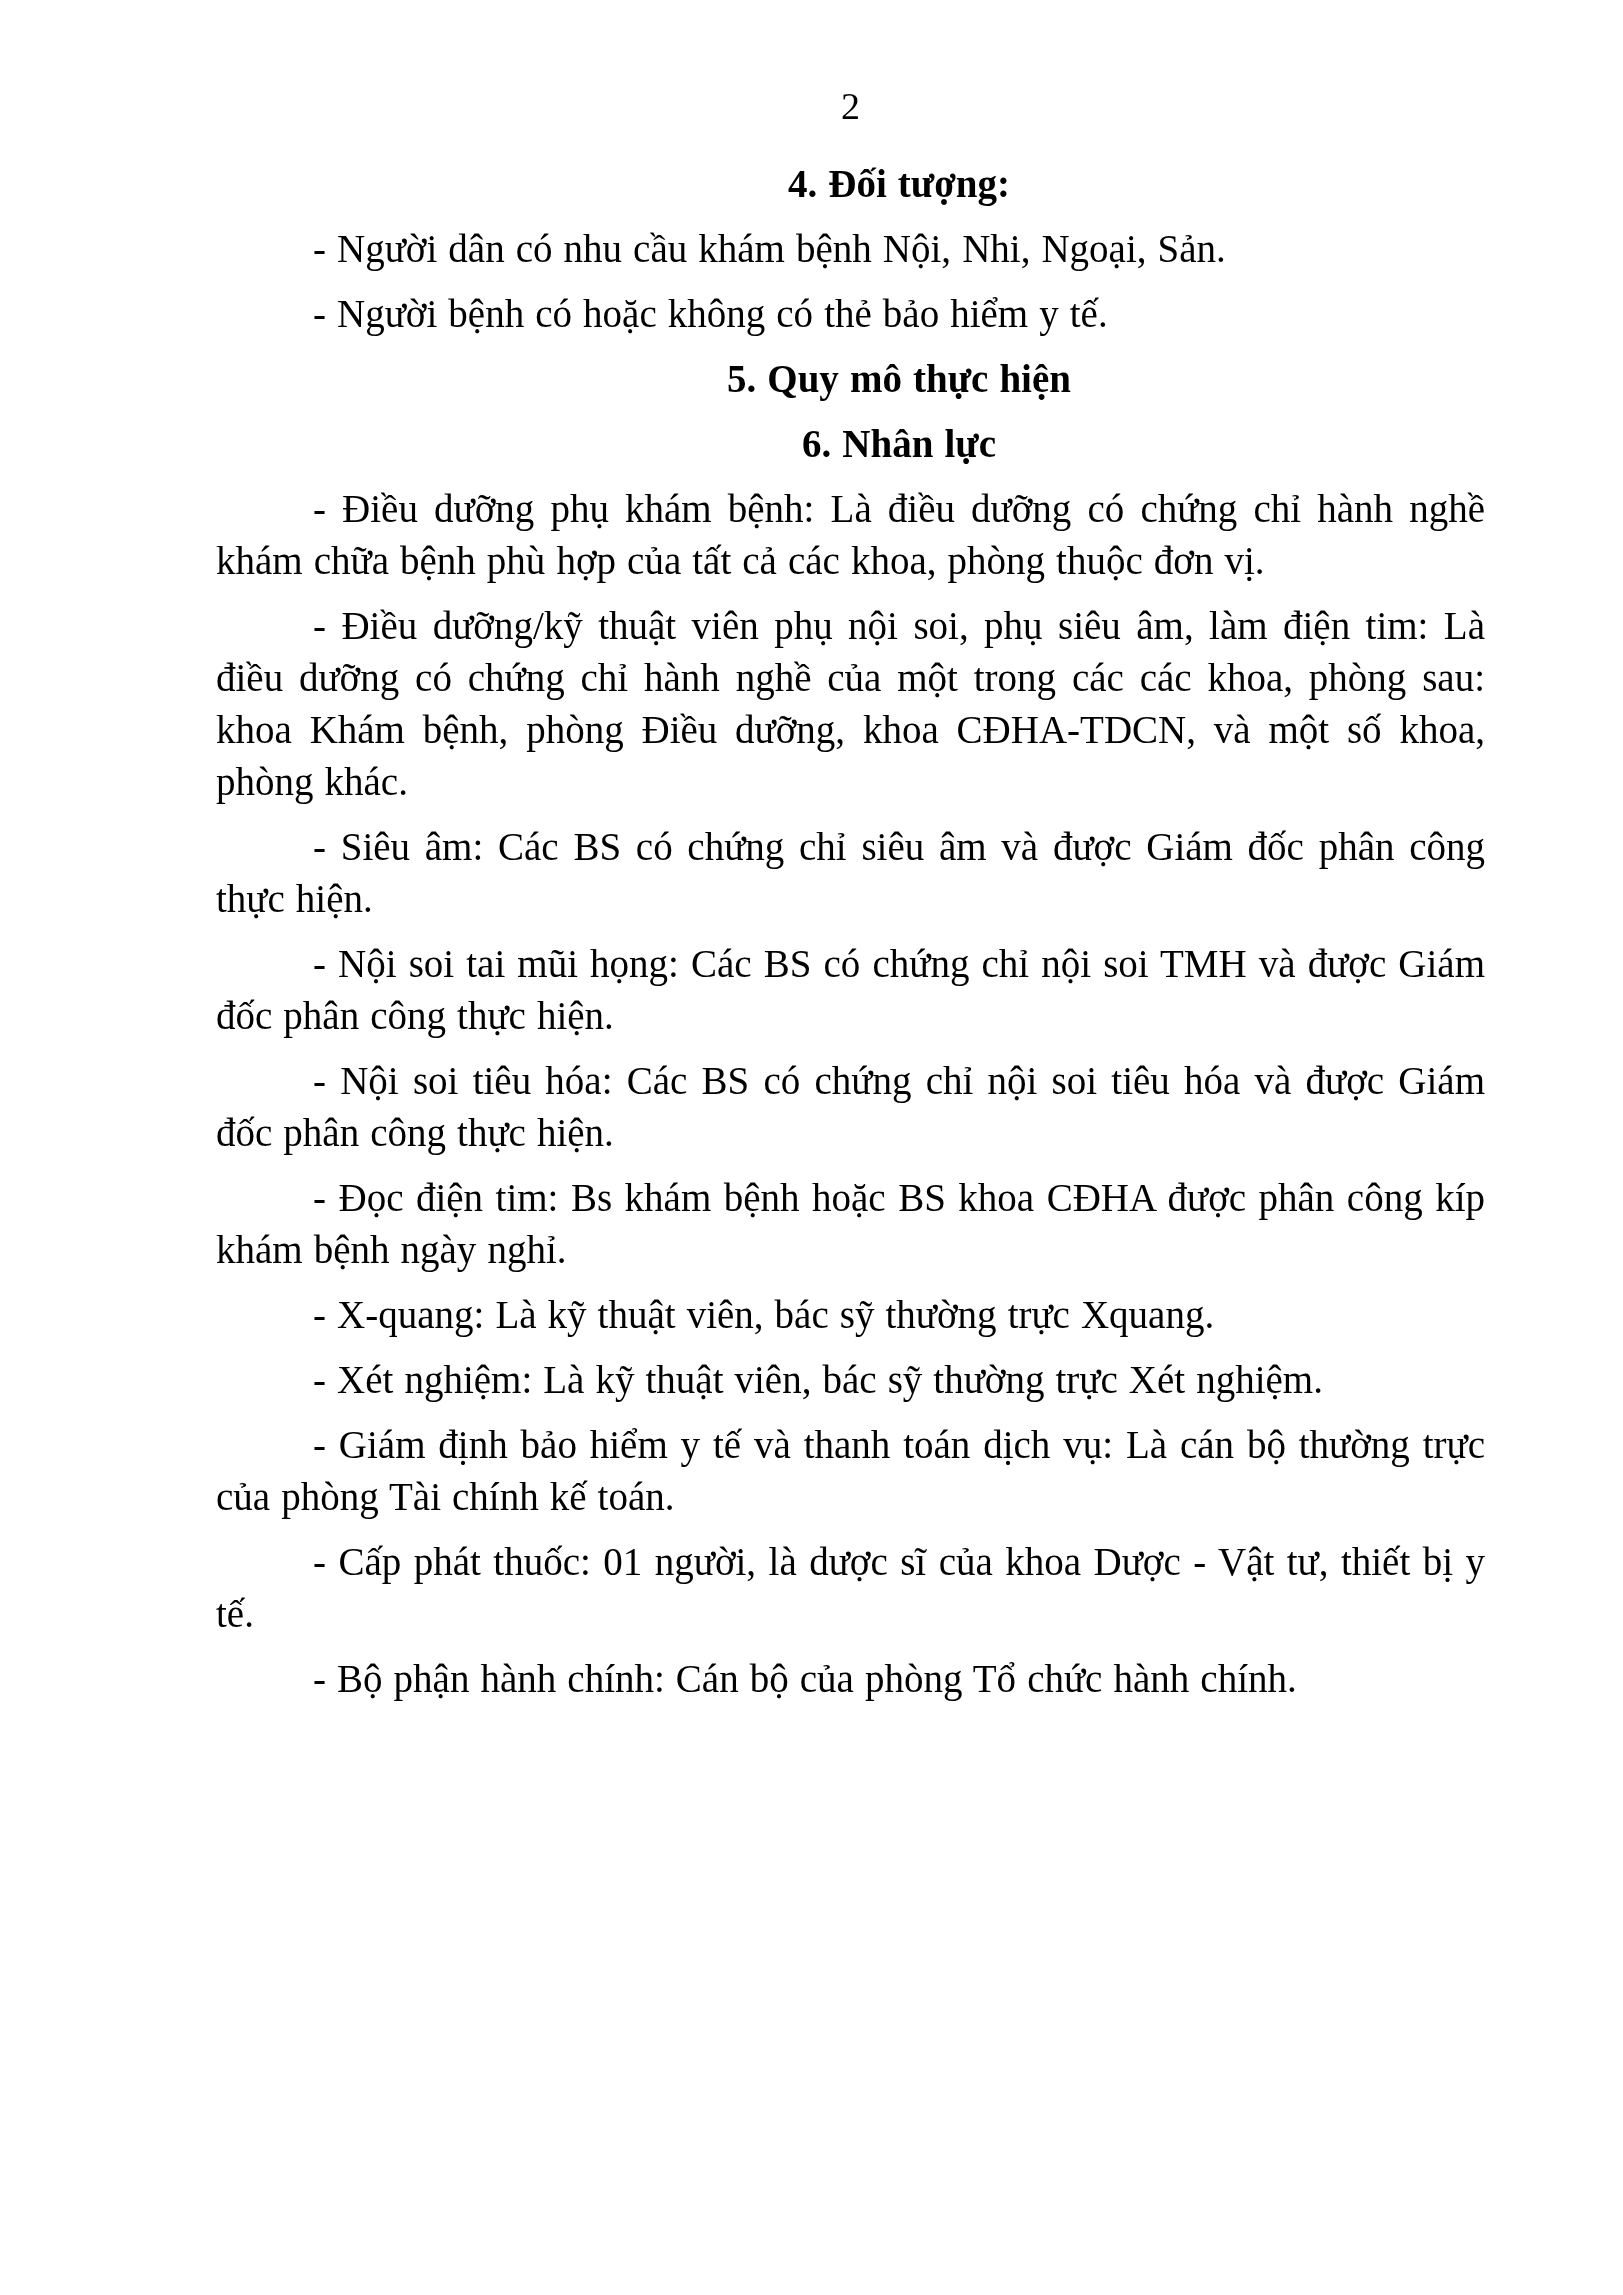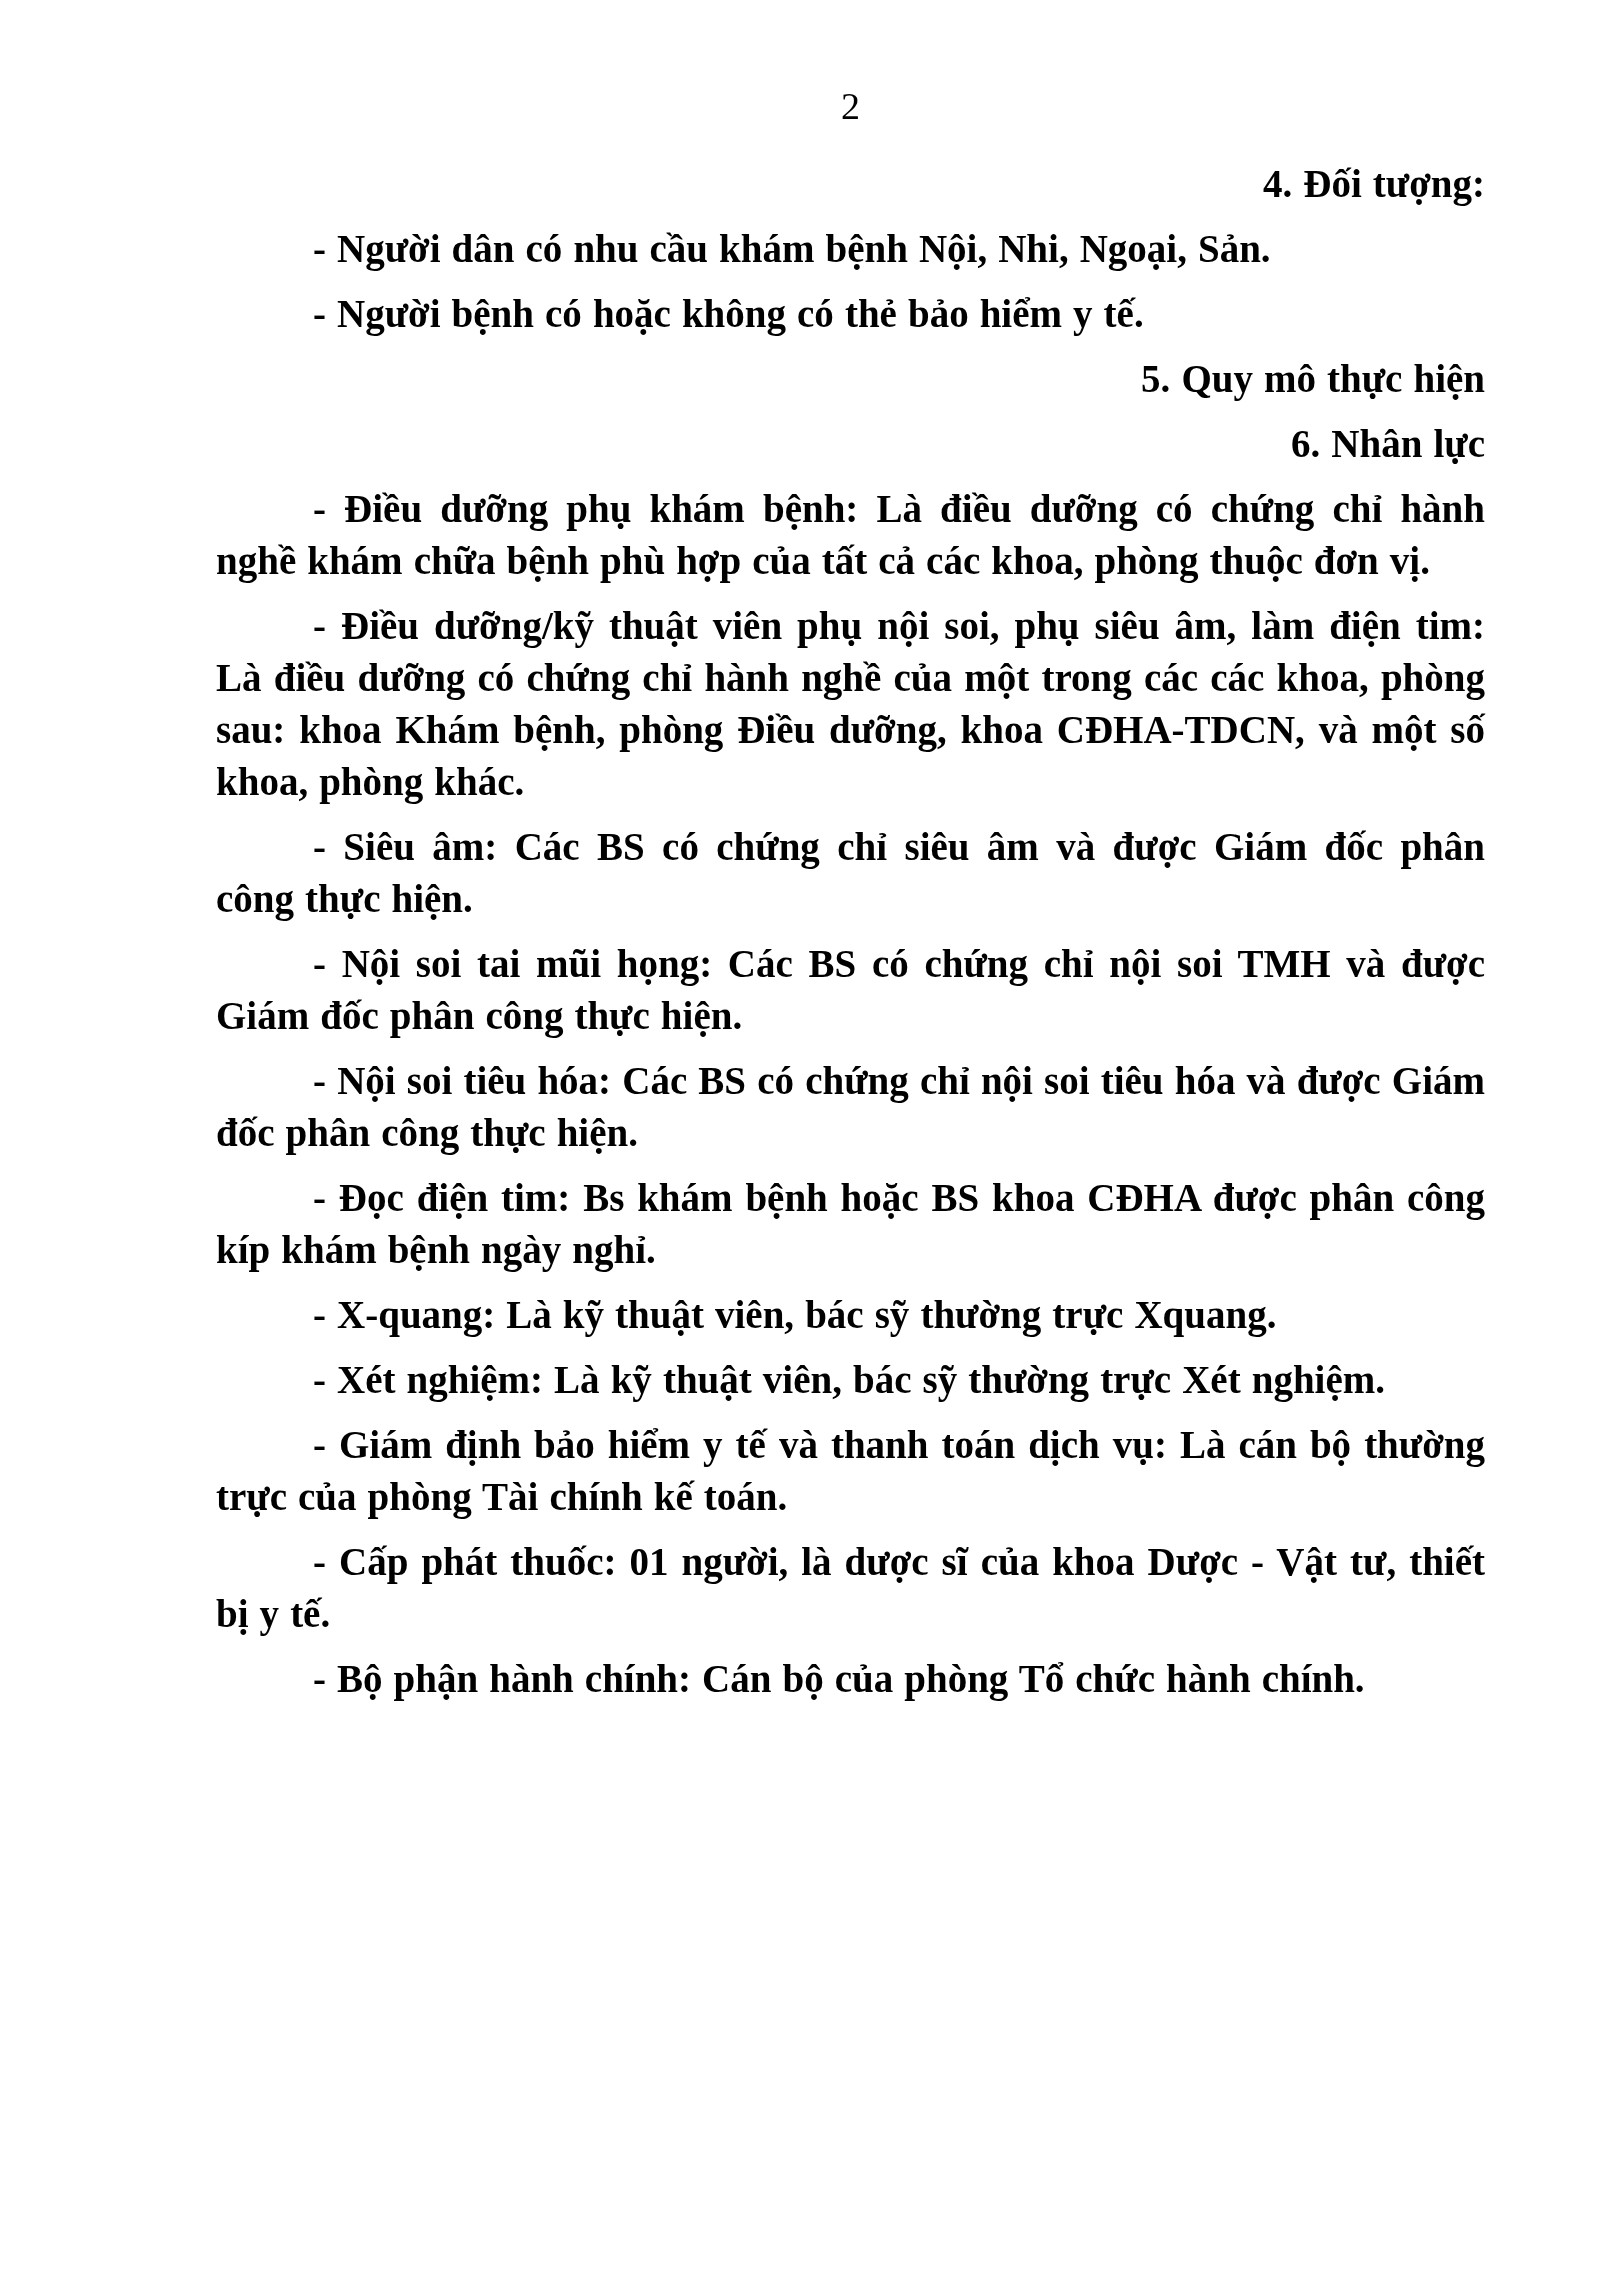--- a/index.html
+++ b/index.html
@@ -31,25 +31,24 @@
     left: 216px;
     width: 1269px;
   }
   .content p {
     margin: 0 0 13px 0;
     font-size: 39px;
     line-height: 52px;
     text-align: justify;
     text-indent: 97px;
     word-spacing: 1.3px;
-    font-weight: bold;
   }
   .content p.heading {
     font-weight: bold;
-    text-align: right;
+    text-align: center;
   }
 </style>
 </head>
 <body>
 
 <div class="page">
   <div class="page-number">2</div>
   <div class="content" id="content">
       <p class="heading">4. Đối tượng:</p>
       <p class="para">- Người dân có nhu cầu khám bệnh Nội, Nhi, Ngoại, Sản.</p>

